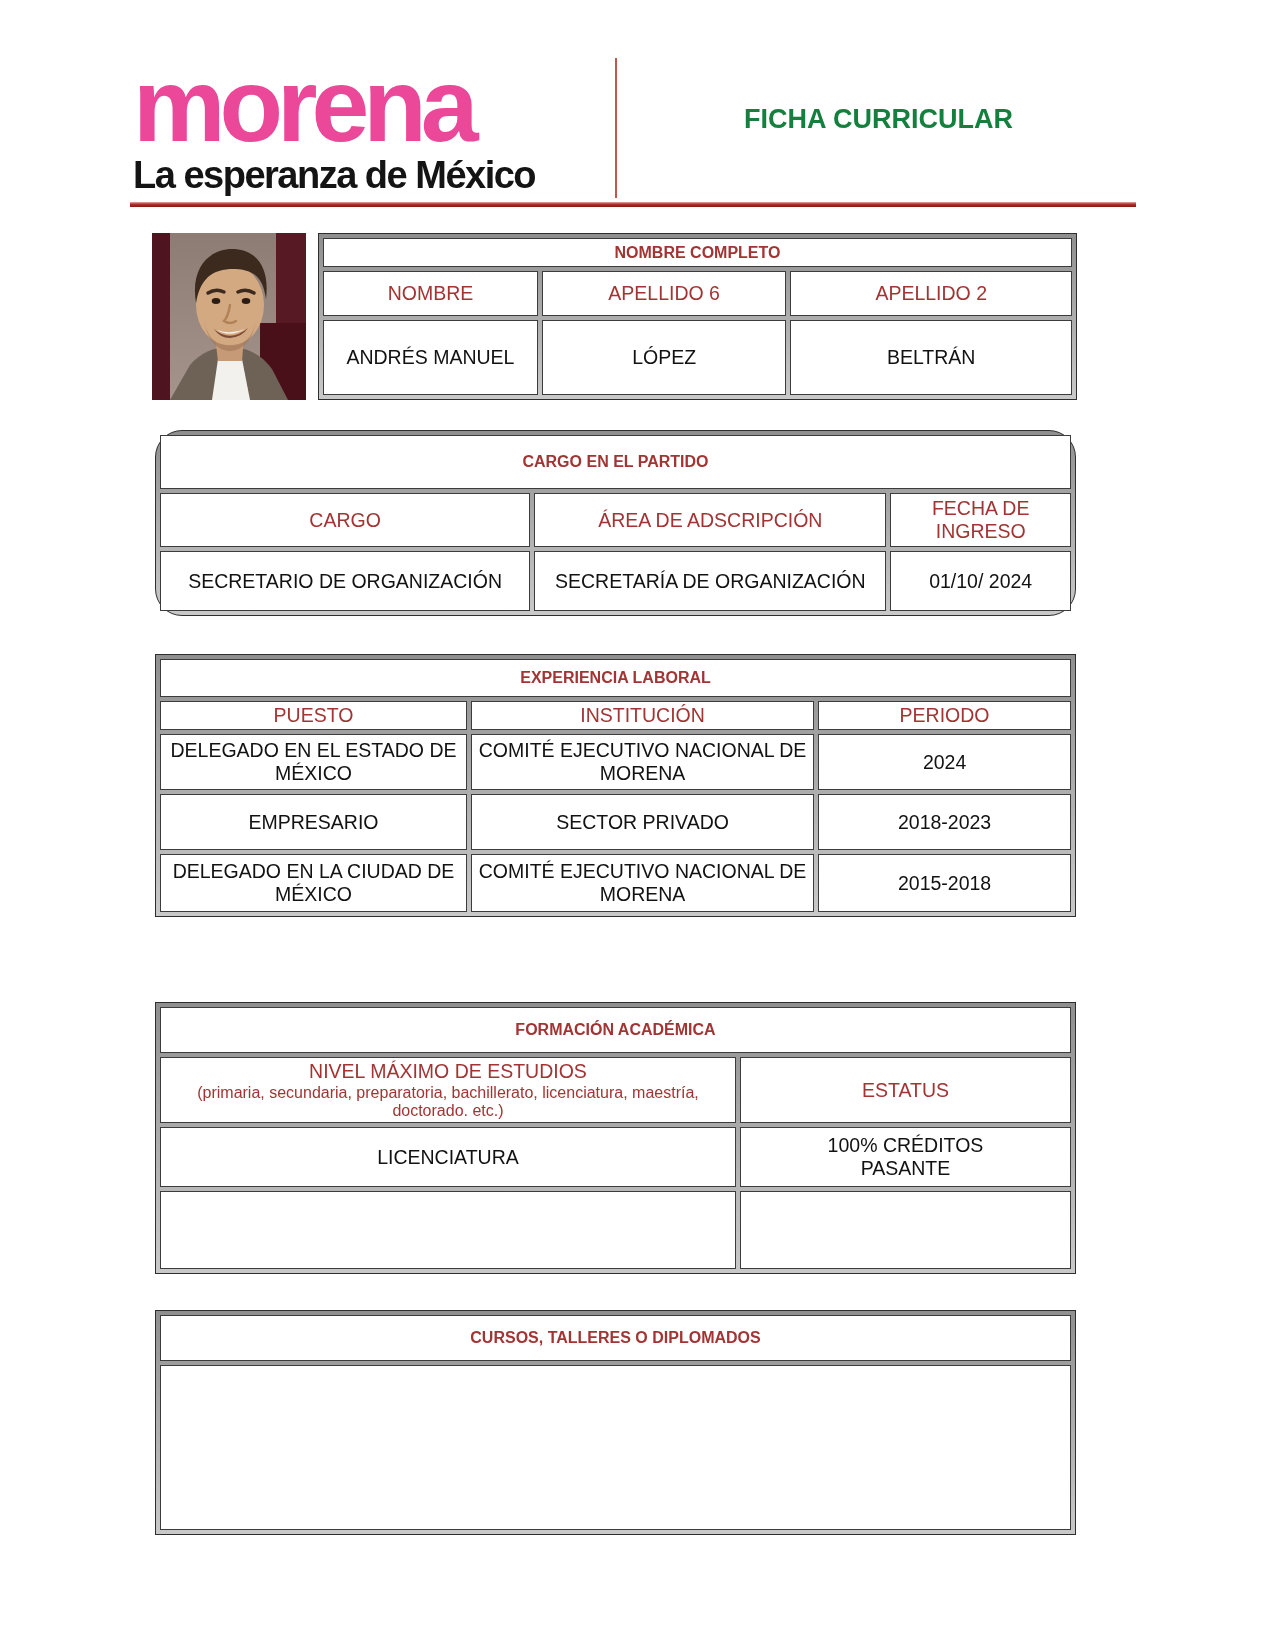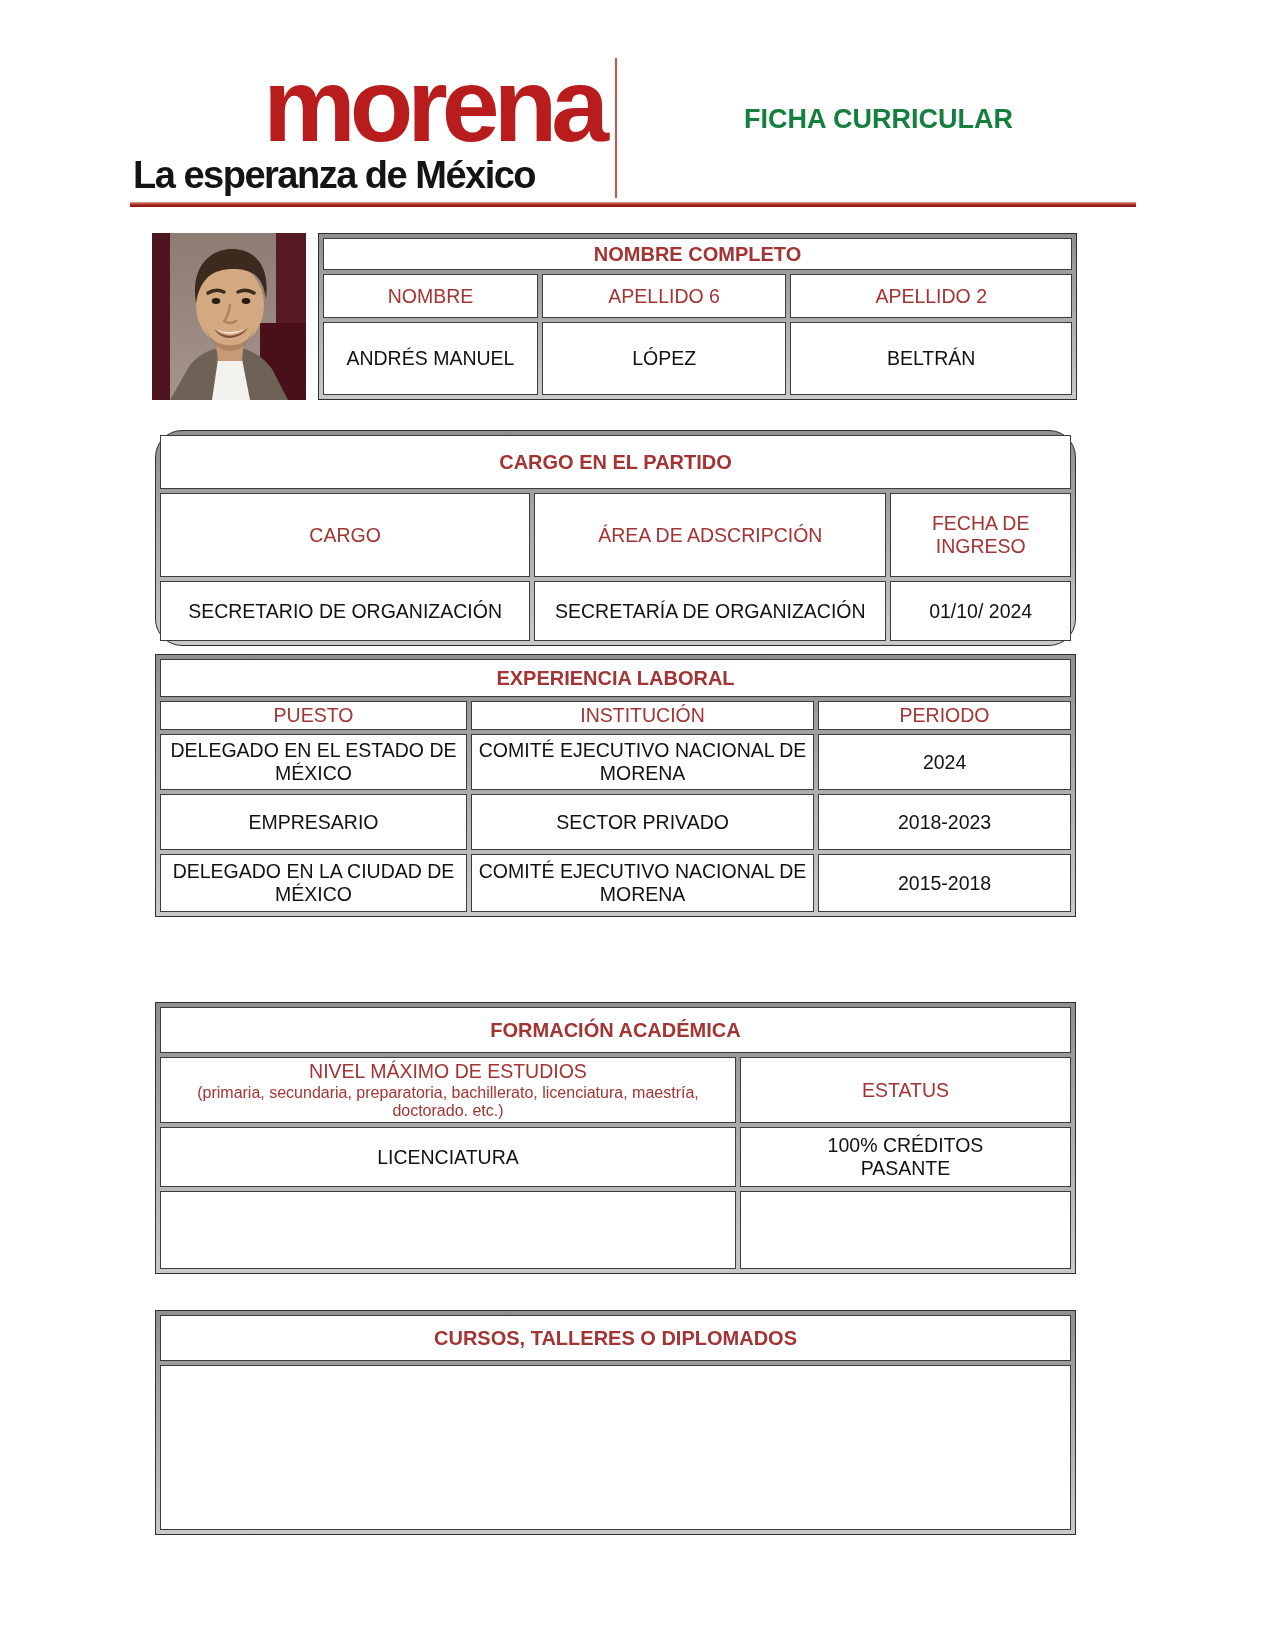--- a/index.html
+++ b/index.html
@@ -16,22 +16,21 @@
   }
 
   
   .hdr { position: absolute; left: 133px; top: 58px; width: 1007px; height: 140px; display: flex; }
   .brand-block { width: 470px; padding-top: 2px; }
   .brand {
     font-weight: bold;
     font-size: 104px;
     line-height: 0.88;
     letter-spacing: -6px;
-    color: #b91c1c;
-    text-align: right;
+    color: #ec4899;
   }
   .tagline {
     font-weight: bold;
     font-size: 38px;
     letter-spacing: -1.5px;
     color: #141414;
     margin-top: 2px;
   }
   .vline { width: 2px; background: #c4564e; height: 140px; margin-left: 12px; }
   .title-block { flex: 1; display: flex; align-items: center; justify-content: center; }
@@ -58,25 +57,25 @@
   .doc-table td {
     background: #ffffff;
     border: 1px solid #3c3c3c;
     text-align: center;
     vertical-align: middle;
     font-size: 19.5px;
     color: #121212;
     padding: 2px 6px;
     overflow: hidden;
   }
-  td.t-title { font-weight: bold; color: #a33434; font-size: 20px; }
+  td.t-title { font-weight: bold; color: #a33434; font-size: 16px; }
   td.t-head  { color: #a33434; font-size: 19.5px; }
   .sub-note  { color: #a33434; font-size: 16px; display: block; margin-top: 1px; }
   .narrow    { max-width: 200px; margin: 0 auto; }
-  .narrow-sm { max-width: 120px; margin: 16px auto; }
+  .narrow-sm { max-width: 120px; margin: 1px auto; }
 
   .tbl-nombre { margin-left: 12px; width: 759px; }
   .tbl-cargo       { position: absolute; left: 155px; top: 430px;  width: 921px; border-radius: 27px; }
   .tbl-experiencia { position: absolute; left: 155px; top: 654px;  width: 921px; }
   .tbl-formacion   { position: absolute; left: 155px; top: 1002px; width: 921px; }
   .tbl-cursos      { position: absolute; left: 155px; top: 1310px; width: 921px; }
 </style>
 </head>
 <body>
 

